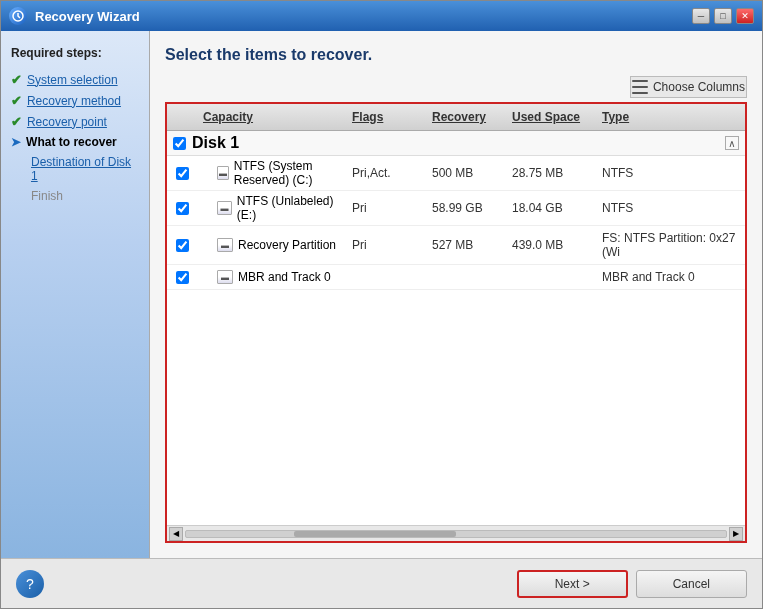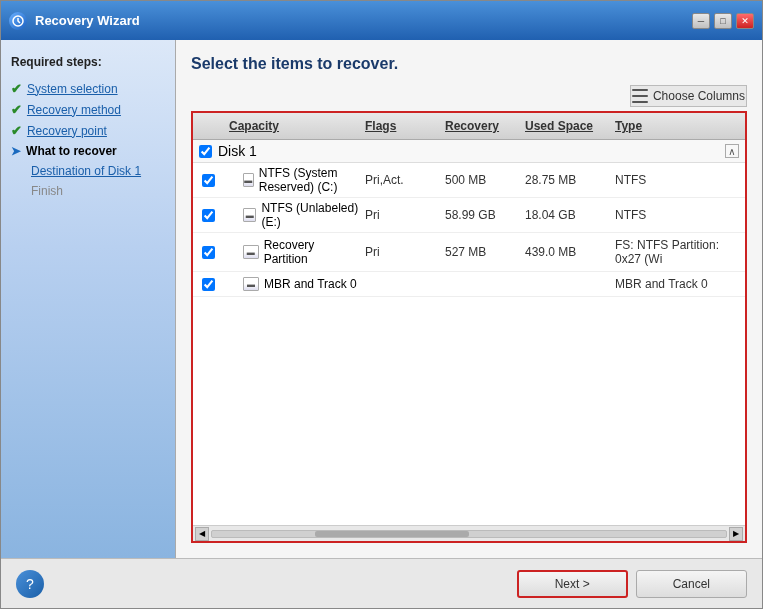--- a/index.html
+++ b/index.html
@@ -18,21 +18,21 @@
       width: 763px;
       height: 609px;
       background: #f0f0f0;
       border: 1px solid #888;
       display: flex;
       flex-direction: column;
       box-shadow: 2px 2px 8px rgba(0,0,0,0.5);
     }
     .title-bar {
       background: linear-gradient(to bottom, #4a90d9, #2060b0);
-      height: 39px;
+      height: 30px;
       display: flex;
       align-items: center;
       padding: 8px 8px;
       justify-content: space-between;
     }
     .title-bar-left {
       display: flex;
       align-items: center;
       gap: 8px;
       color: white;
@@ -71,21 +71,21 @@
     .title-btn.close {
       background: linear-gradient(to bottom, #ff6b6b, #cc2222);
       color: white;
     }
     .content {
       display: flex;
       flex: 1;
       overflow: hidden;
     }
     .sidebar {
-      width: 175px;
+      width: 149px;
       background: linear-gradient(to bottom, #dce8f8 0%, #b8d0f0 40%, #8ab4e0 100%);
       padding: 15px 10px;
       border-right: 1px solid #aaa;
     }
     .sidebar-title {
       font-weight: bold;
       font-size: 12px;
       color: #222;
       margin-bottom: 12px;
     }
@@ -195,22 +195,22 @@
       align-items: center;
       justify-content: space-between;
       border-bottom: 1px solid #ddd;
     }
     .disk-row-left {
       display: flex;
       align-items: center;
       gap: 6px;
     }
     .disk-label {
-      font-weight: normal;
-      font-size: 14px;
+      font-weight: bold;
+      font-size: 16px;
     }
     .collapse-btn {
       background: none;
       border: 1px solid #aaa;
       width: 14px;
       height: 14px;
       display: flex;
       align-items: center;
       justify-content: center;
       font-size: 10px;

